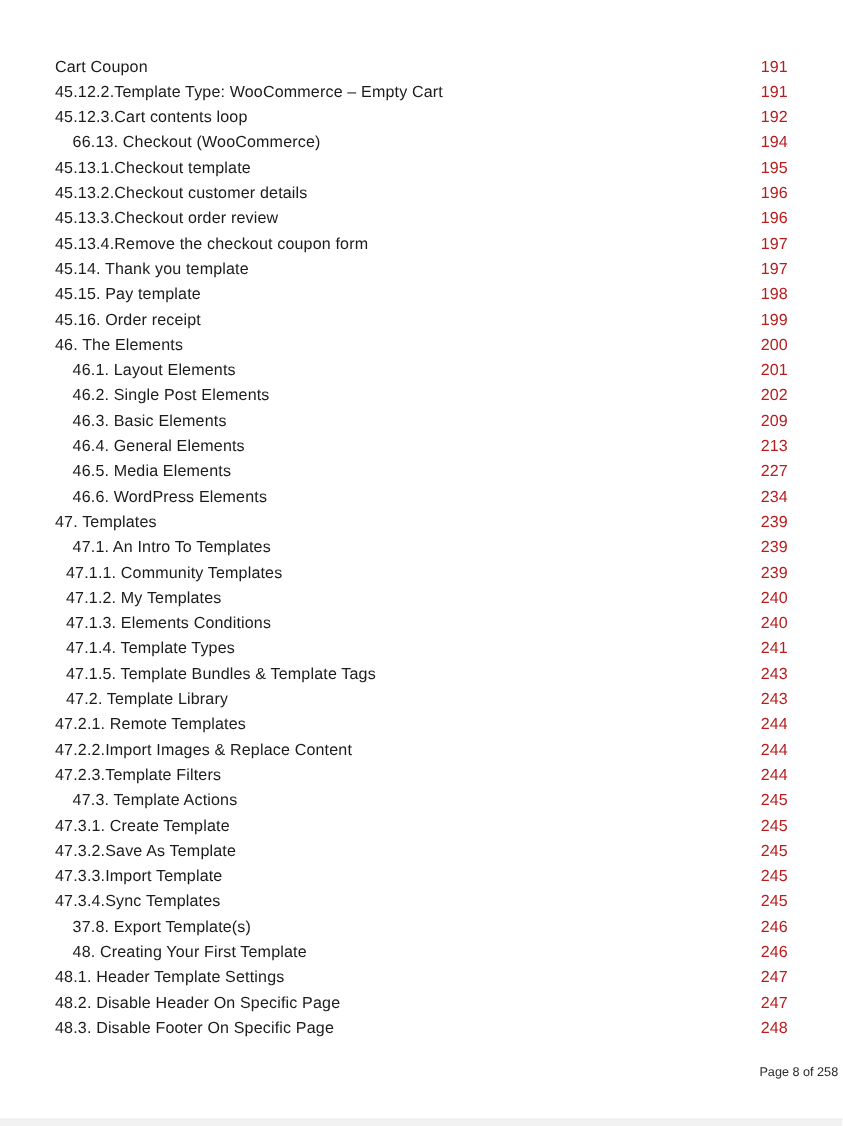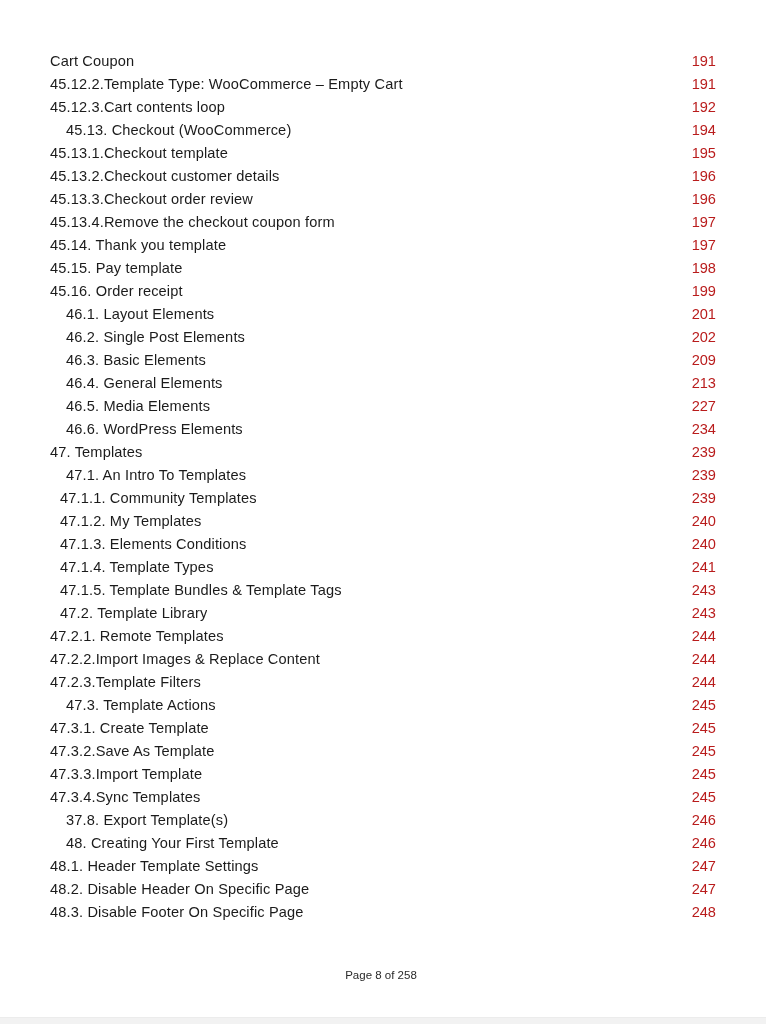--- a/index.html
+++ b/index.html
@@ -52,21 +52,21 @@
   
   .lvl-0 .toc-label { padding-left: 0px; }
   .lvl-1 .toc-label { padding-left: 10px; }
   .lvl-2 .toc-label { padding-left: 16px; }
 
   .footer {
     position: absolute;
     left: 0;
     right: 4px;
     top: 965px;
-    text-align: center;
+    text-align: right;
   }
   .footer-text {
     font-size: 11.5px;
     color: #2a2a2a;
     font-family: "Liberation Sans", sans-serif;
   }
   .page-edge {
     position: absolute;
     left: 0;
     right: 0;
@@ -88,21 +88,21 @@
       </div>
       <div class="toc-row lvl-0">
         <span class="toc-label">45.12.2.Template Type: WooCommerce – Empty Cart</span>
         <span class="toc-page">191</span>
       </div>
       <div class="toc-row lvl-0">
         <span class="toc-label">45.12.3.Cart contents loop</span>
         <span class="toc-page">192</span>
       </div>
       <div class="toc-row lvl-2">
-        <span class="toc-label">45.13. Checkout (WooCommerce)</span>
+        <span class="toc-label">66.13. Checkout (WooCommerce)</span>
         <span class="toc-page">194</span>
       </div>
       <div class="toc-row lvl-0">
         <span class="toc-label">45.13.1.Checkout template</span>
         <span class="toc-page">195</span>
       </div>
       <div class="toc-row lvl-0">
         <span class="toc-label">45.13.2.Checkout customer details</span>
         <span class="toc-page">196</span>
       </div>
@@ -118,20 +118,24 @@
         <span class="toc-label">45.14. Thank you template</span>
         <span class="toc-page">197</span>
       </div>
       <div class="toc-row lvl-0">
         <span class="toc-label">45.15. Pay template</span>
         <span class="toc-page">198</span>
       </div>
       <div class="toc-row lvl-0">
         <span class="toc-label">45.16. Order receipt</span>
         <span class="toc-page">199</span>
+      </div>
+      <div class="toc-row lvl-0">
+        <span class="toc-label">46. The Elements</span>
+        <span class="toc-page">200</span>
       </div>
       <div class="toc-row lvl-2">
         <span class="toc-label">46.1.   Layout Elements</span>
         <span class="toc-page">201</span>
       </div>
       <div class="toc-row lvl-2">
         <span class="toc-label">46.2.   Single Post Elements</span>
         <span class="toc-page">202</span>
       </div>
       <div class="toc-row lvl-2">

